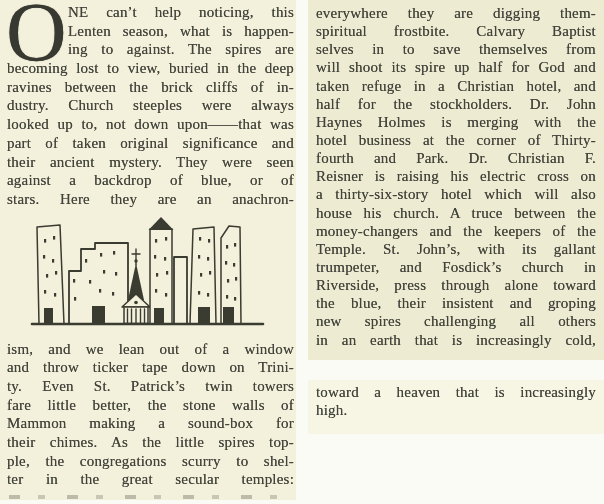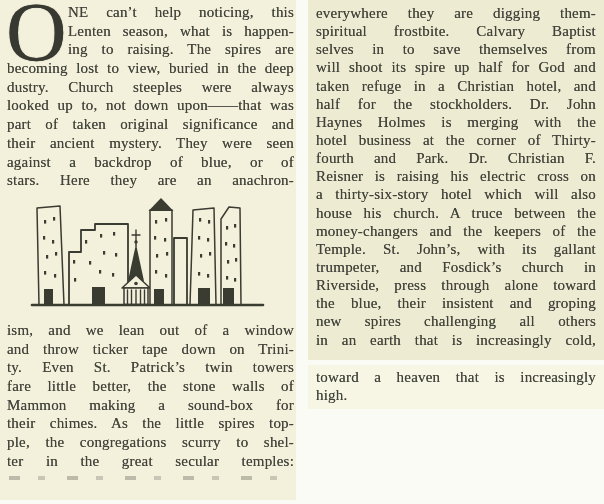--- a/index.html
+++ b/index.html
@@ -56,44 +56,45 @@
       rgba(63,64,54,0.38) 0 11px, transparent 11px 29px,
       rgba(63,64,54,0.30) 29px 36px, transparent 36px 58px);
     opacity:0.8;
   }
   .rblock1{
     background:#eeebd3;
     padding:4px 0 11px 0;
   }
   .rblock2{
     background:#f7f5e3;
-    margin-top:5px;
-    padding:3px 0 4px 0;
+    margin-top:20px;
+    padding:3px 0 14px 0;
   }
   .rblock2 .line{line-height:18.7px;height:18.7px;}
   .rblock2 .line:last-child{text-align-last:left;}
   svg .stroke{fill:none;stroke:#3a3b31;stroke-width:1.8;stroke-linecap:round;stroke-linejoin:round;}
   svg .thin{stroke-width:1.4;}
   svg .dark{fill:#3a3b31;stroke:none;}
   svg .mask{fill:#f3f0dc;stroke:#3a3b31;stroke-width:1.5;stroke-linejoin:round;}
 </style>
 </head>
 <body>
 
 <div class="page">
 
   <section class="col col-left">
     <div class="block-l1">
       <span class="drop-cap">O</span>
       <div class="lines">
 
       <div class="line indented">NE can’t help noticing, this</div>
           <div class="line indented">Lenten season, what is happen-</div>
-          <div class="line indented">ing to raising. The spires are</div>
+          <div class="line indented">ing to against. The spires are</div>
           <div class="line">becoming lost to view, buried in the deep</div>
+          <div class="line">ravines between the brick cliffs of in-</div>
           <div class="line">dustry. Church steeples were always</div>
           <div class="line">looked up to, not down upon——that was</div>
           <div class="line">part of taken original significance and</div>
           <div class="line">their ancient mystery. They were seen</div>
           <div class="line">against a backdrop of blue, or of</div>
           <div class="line">stars. Here they are an anachron-</div>
         </div>
     </div>
 
     <div class="illustration">

